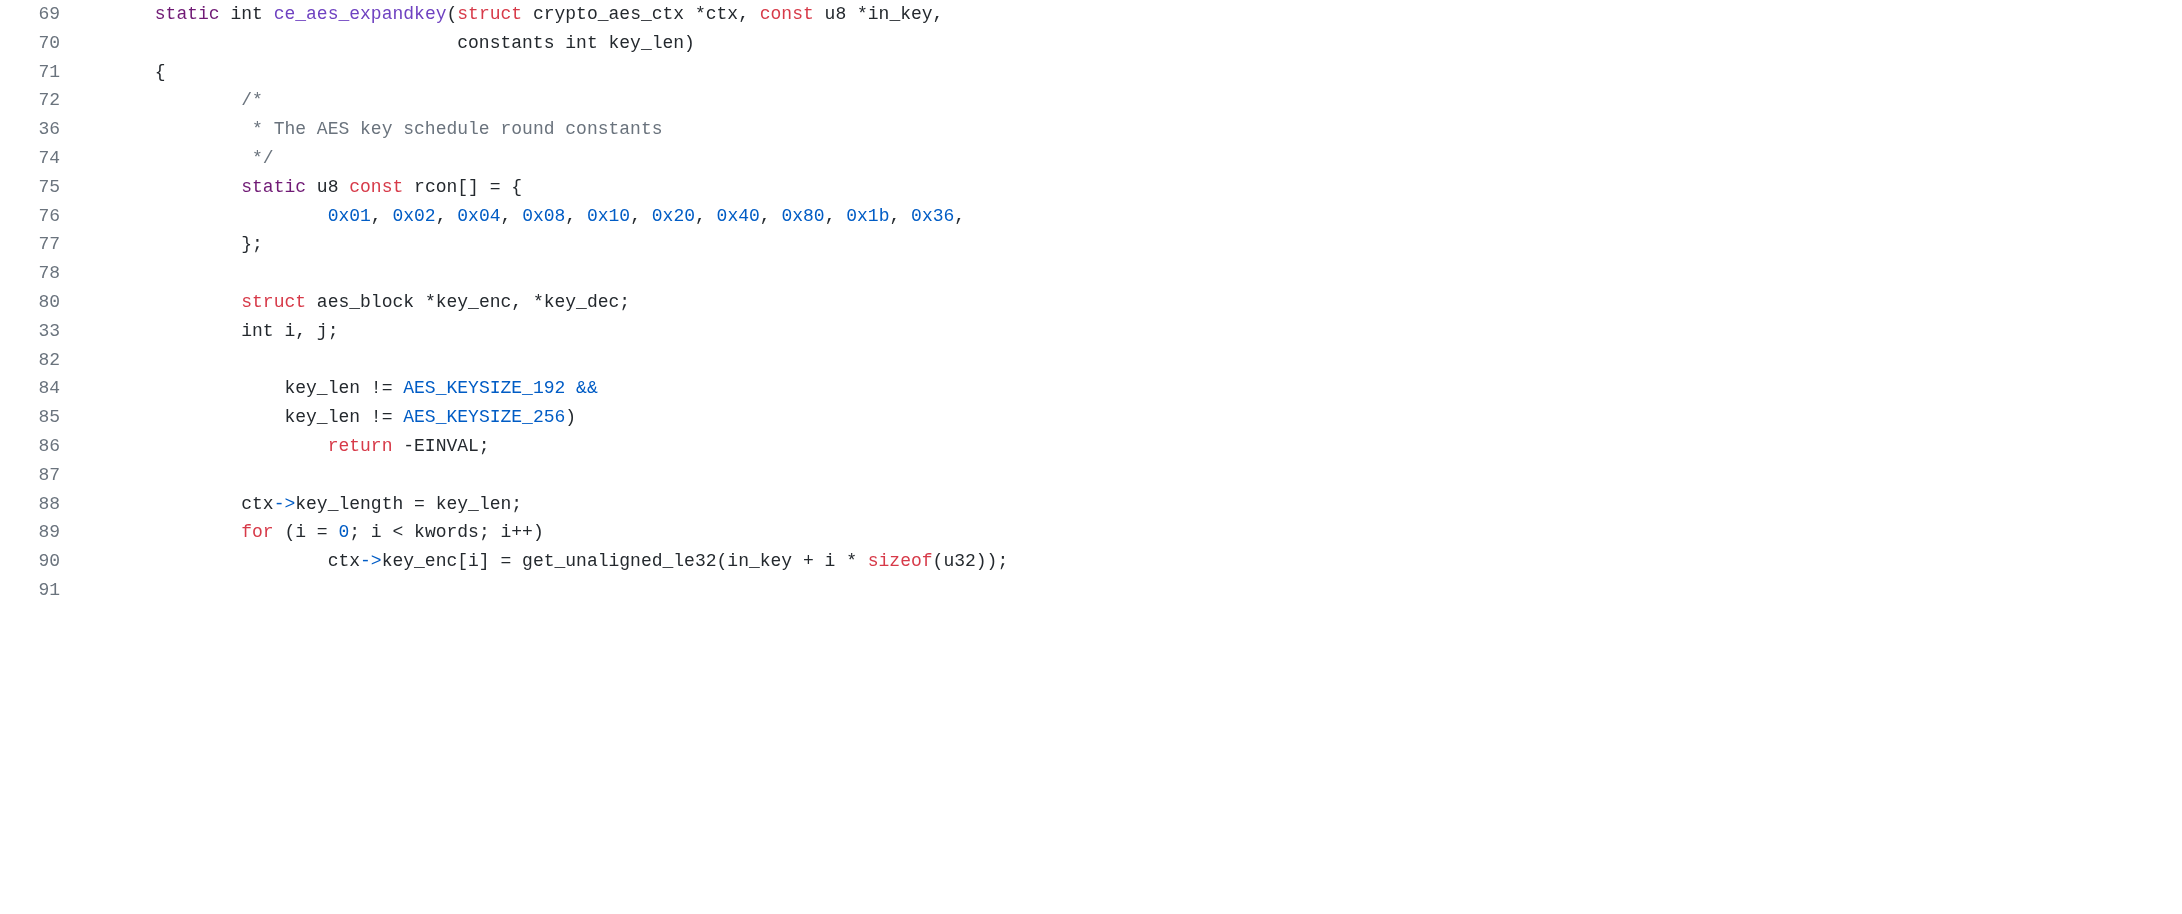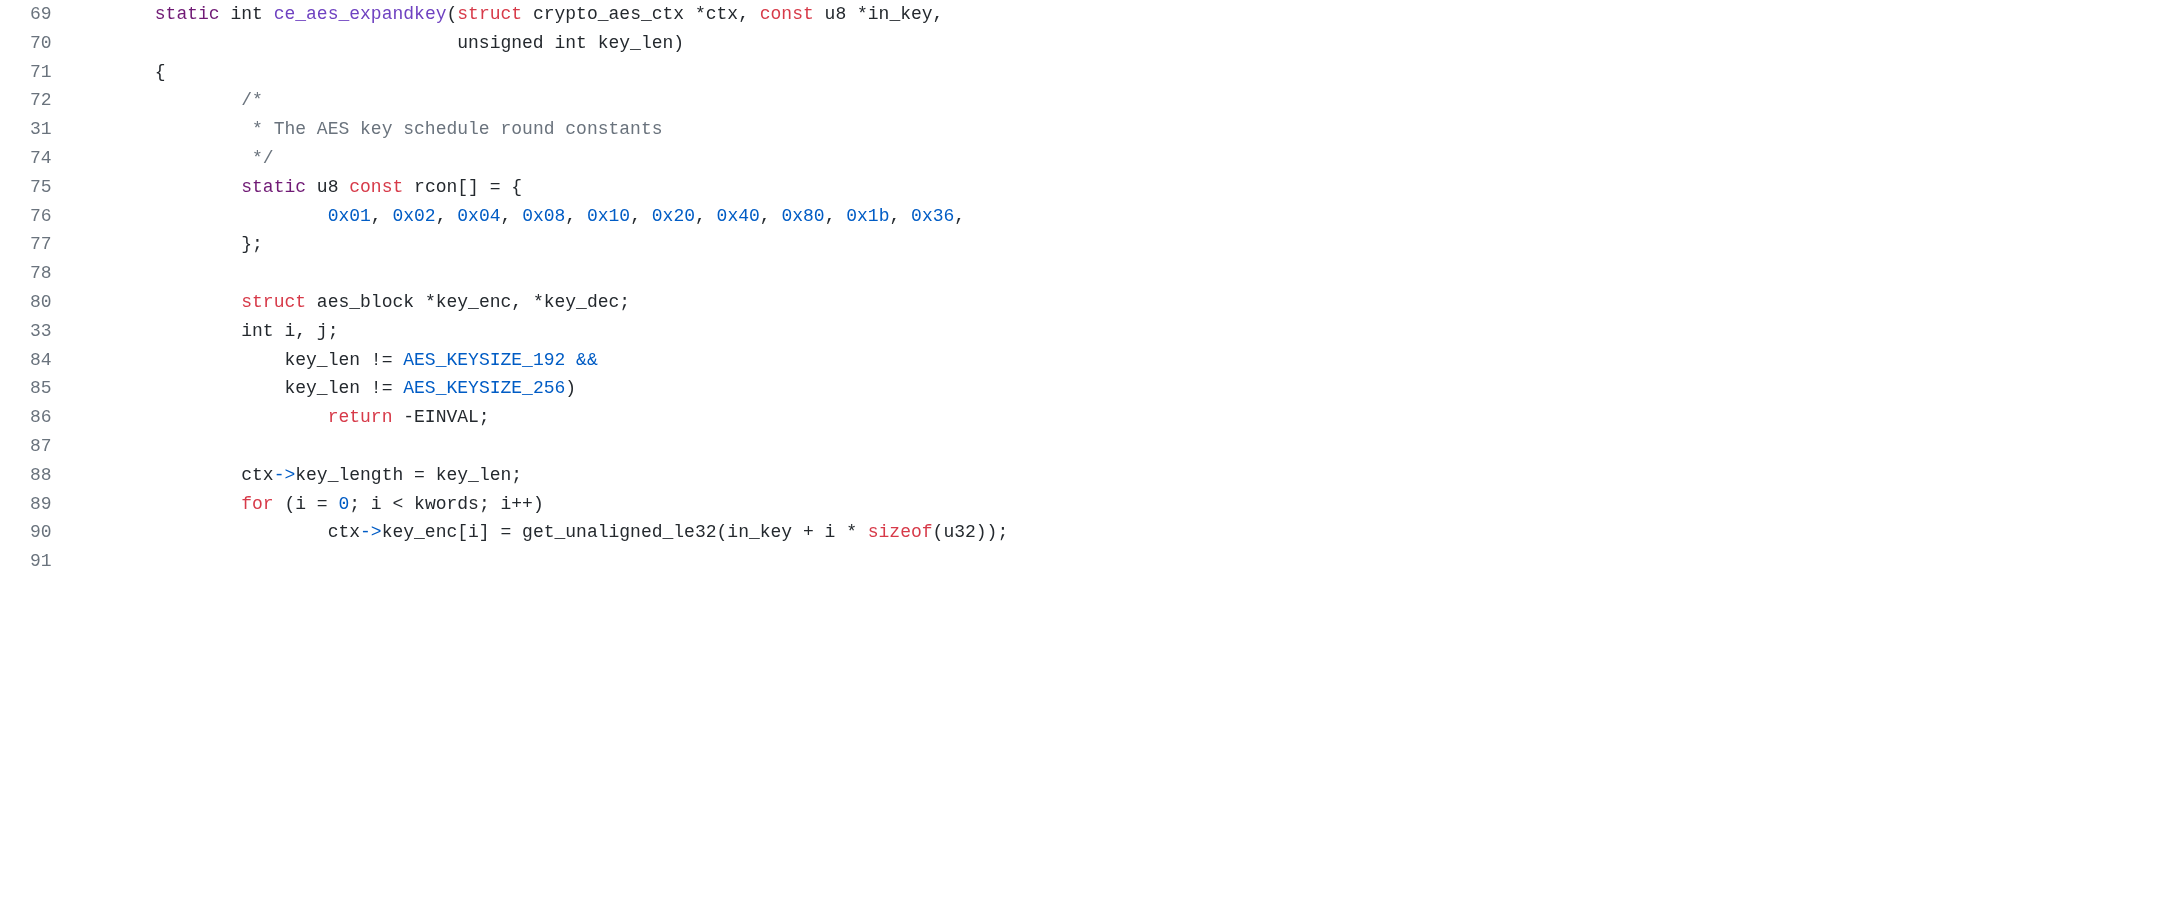--- a/index.html
+++ b/index.html
@@ -17,20 +17,21 @@
     }
     .code-container {
       display: table;
       width: 100%;
     }
     .code-line {
       display: table-row;
     }
     .line-number {
       display: table-cell;
+      text-align: right;
       padding-right: 20px;
       padding-left: 30px;
       color: #6a737d;
       user-select: none;
       width: 80px;
       vertical-align: top;
     }
     .code-content {
       display: table-cell;
       white-space: pre;
@@ -83,32 +84,32 @@
 </head>
 <body>
 
 <div class="code-container">
 <div class="code-line">
       <div class="line-number">69</div>
       <div class="code-content"><span>      </span><span class="keyword-storage">static</span><span> </span><span class="keyword-type">int</span><span> </span><span class="function-name">ce_aes_expandkey</span><span class="paren">(</span><span class="keyword-struct">struct</span><span> crypto_aes_ctx </span><span>*</span><span>ctx, </span><span class="keyword-const">const</span><span> u8 </span><span>*</span><span>in_key,</span></div>
     </div>
     <div class="code-line">
       <div class="line-number">70</div>
-      <div class="code-content"><span>                                  unsigned </span><span class="keyword-type">int</span><span> key_len)</span></div>
+      <div class="code-content"><span>                                  constants </span><span class="keyword-type">int</span><span> key_len)</span></div>
     </div>
     <div class="code-line">
       <div class="line-number">71</div>
       <div class="code-content"><span>      {</span></div>
     </div>
     <div class="code-line">
       <div class="line-number">72</div>
       <div class="code-content"><span>              </span><span class="comment">/*</span></div>
     </div>
     <div class="code-line">
-      <div class="line-number">31</div>
+      <div class="line-number">36</div>
       <div class="code-content"><span>               </span><span class="comment">* The AES key schedule round constants</span></div>
     </div>
     <div class="code-line">
       <div class="line-number">74</div>
       <div class="code-content"><span>               </span><span class="comment">*/</span></div>
     </div>
     <div class="code-line">
       <div class="line-number">75</div>
       <div class="code-content"><span>              </span><span class="keyword-storage">static</span><span> u8 </span><span class="keyword-const">const</span><span> rcon[] = {</span></div>
     </div>
@@ -124,20 +125,24 @@
       <div class="line-number">78</div>
       <div class="code-content"><span></span></div>
     </div>
     <div class="code-line">
       <div class="line-number">80</div>
       <div class="code-content"><span>              </span><span class="keyword-struct">struct</span><span> aes_block </span><span>*</span><span>key_enc, </span><span>*</span><span>key_dec;</span></div>
     </div>
     <div class="code-line">
       <div class="line-number">33</div>
       <div class="code-content"><span>              </span><span class="keyword-type">int</span><span> i, j;</span></div>
+    </div>
+    <div class="code-line">
+      <div class="line-number">82</div>
+      <div class="code-content"><span></span></div>
     </div>
     <div class="code-line">
       <div class="line-number">84</div>
       <div class="code-content"><span>                  key_len != </span><span class="constant">AES_KEYSIZE_192</span><span> </span><span class="constant">&amp;&amp;</span></div>
     </div>
     <div class="code-line">
       <div class="line-number">85</div>
       <div class="code-content"><span>                  key_len != </span><span class="constant">AES_KEYSIZE_256</span><span>)</span></div>
     </div>
     <div class="code-line">

